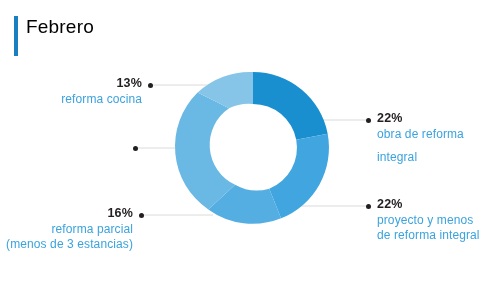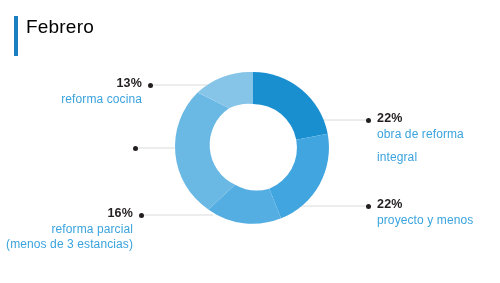--- a/index.html
+++ b/index.html
@@ -154,16 +154,17 @@
 
     <div class="callout right" style="left:377px; top:111px;">
       <span class="pct">22%</span>
       <span class="cat">obra de reforma</span>
       <span class="cat" style="margin-top:8px;">integral</span>
     </div>
 
     <div class="callout right" style="left:377px; top:197px;">
       <span class="pct">22%</span>
       <span class="cat">proyecto y menos</span>
+      <span class="cat" style="margin-top:0;">de reforma integral</span>
     </div>
 
   </div>
 </div>
 
 </body></html>

